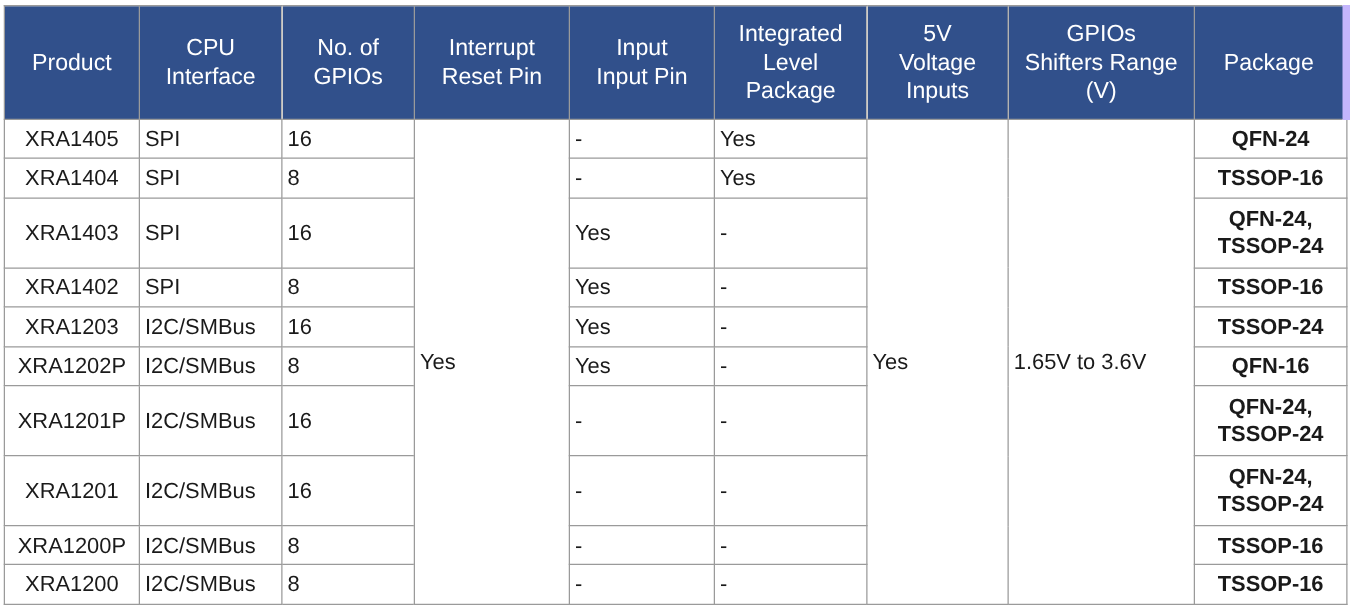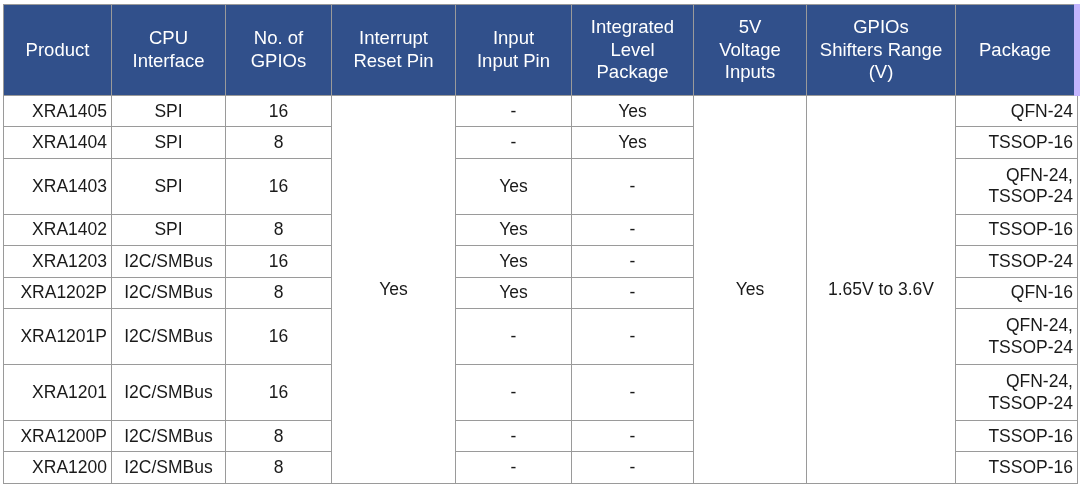--- a/index.html
+++ b/index.html
@@ -46,39 +46,39 @@
     border: 1px solid #31508B;
     border-right: 1px solid #51699c;
     font-weight: normal;
     text-align: center;
     height: 90px;
     font-size: 18.5px;
     padding: 2px 3px;
   }
   thead th:last-child { border-right: 7px solid #c4b5fd; }
 
-  td.c { text-align: center; }
-  td.l { text-align: right; padding-left: 5px; }
+  td.c { }
+  td.l { text-align: center; padding-left: 5px; }
 
   
   col.c-product  { width: 108px; }
   col.c-cpu      { width: 114px; }
   col.c-gpio     { width: 106px; }
   col.c-irq      { width: 124px; }
   col.c-reset    { width: 116px; }
   col.c-level    { width: 122px; }
   col.c-tol      { width: 113px; }
   col.c-supply   { width: 149px; }
   col.c-package  { width: 122px; }
 
   
   tr.r-short td { height: 30px; }
   tr.r-tall  td { height: 54px; }
 
-  .pkg-line { display: block; white-space: nowrap; }
+  .pkg-line { display: block; white-space: nowrap; font-weight: bold; }
 </style>
 </head>
 <body>
 
 <div class="table-wrap">
   <table class="spec">
     <colgroup>
       <col class="c-product">
         <col class="c-cpu">
         <col class="c-gpio">

